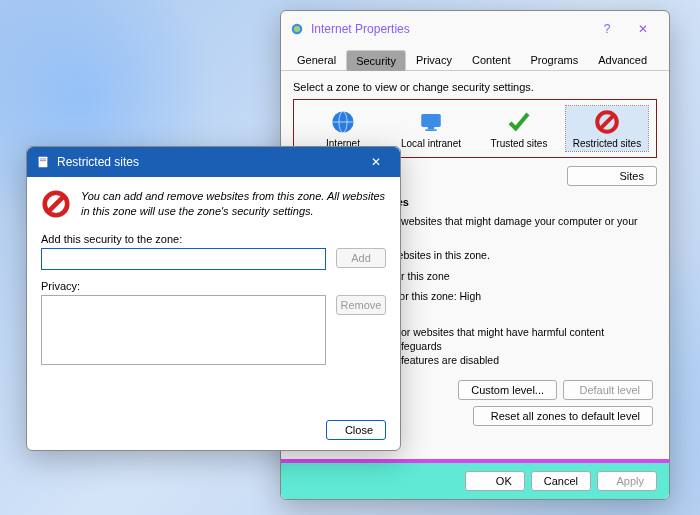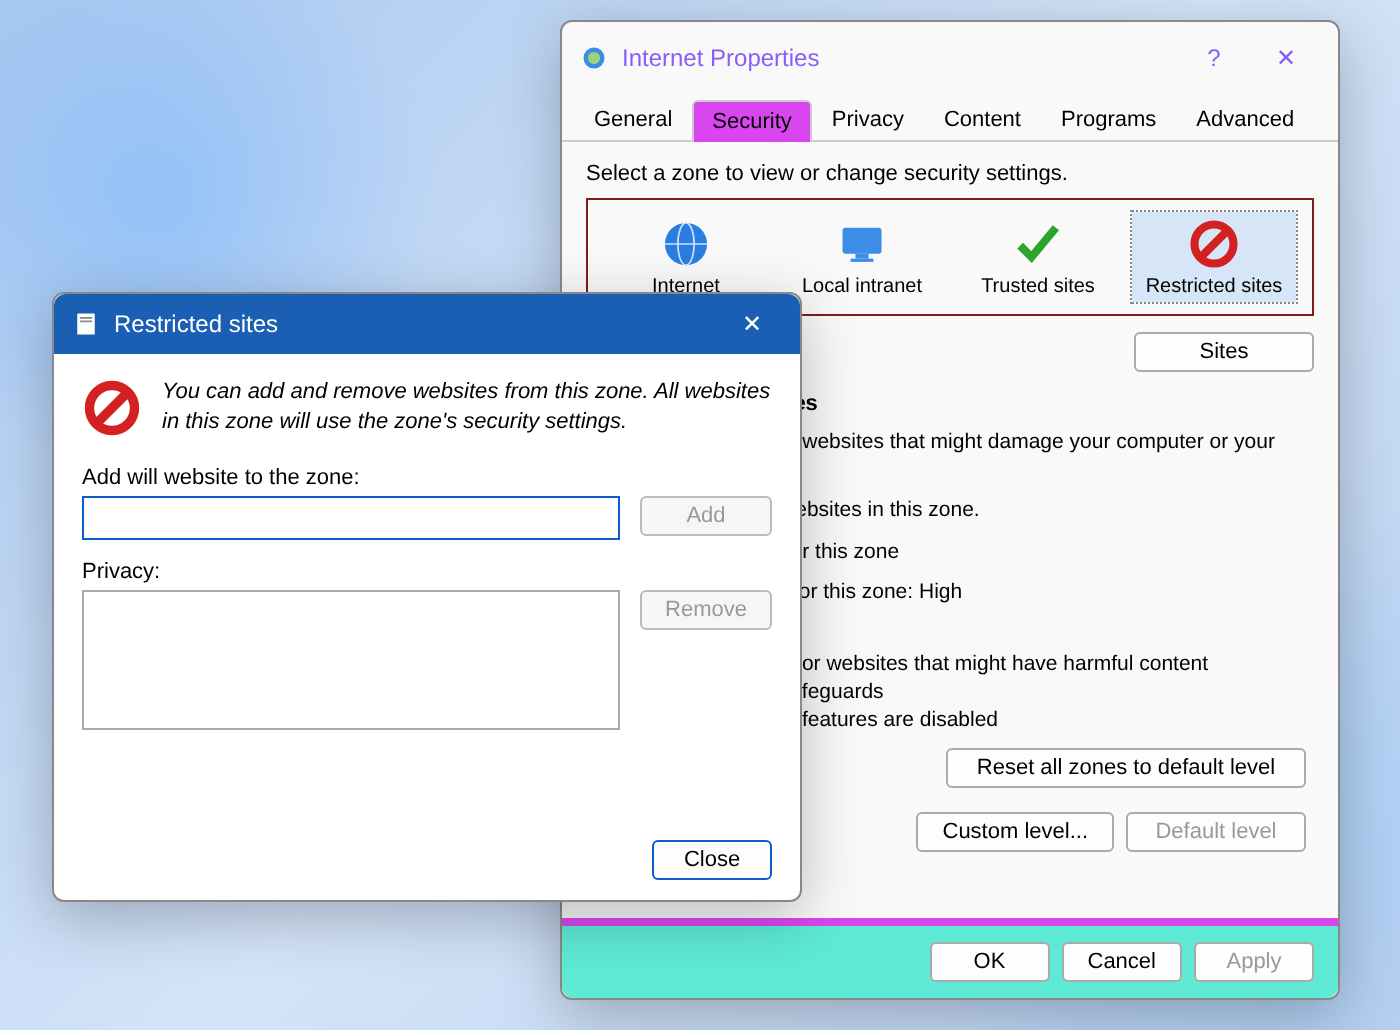--- a/index.html
+++ b/index.html
@@ -13,52 +13,52 @@
     
     .titlebar { display: flex; align-items: center; padding: 6px 8px; font-size: 12px; color: #8b5cf6; }
     .titlebar.blue { background: #1a5fb4; color: #fff; border-radius: 6px 6px 0 0; padding: 5px 8px; }
     .titlebar .icon-sm { width: 16px; height: 16px; margin-right: 6px; display: inline-flex; align-items: center; justify-content: center; }
     .titlebar .spacer { flex: 1; }
     .titlebar .winbtn { width: 36px; height: 24px; display: inline-flex; align-items: center; justify-content: center; cursor: pointer; }
     .titlebar.blue .winbtn { color: #fff; width: 32px; height: 20px; }
     
     .tabs { display: flex; border-bottom: 1px solid #ccc; padding-left: 6px; margin-top: 2px; }
     .tab { padding: 4px 9px; font-size: 11px; cursor: pointer; border: 1px solid transparent; border-bottom: none; position: relative; }
-    .tab.active { border-color: #ccc; background: #d946ef; border-radius: 3px 3px 0 0; top: 1px; }
+    .tab.active { border-color: #ccc; background: #a3a3a3; border-radius: 3px 3px 0 0; top: 1px; }
     
     .main-body { padding: 10px 12px; }
     .zone-label { font-size: 11px; margin-bottom: 6px; }
     .zone-box { border: 1px solid #7f1d1d; padding: 6px 8px; display: flex; gap: 6px; }
     .zone-item { flex: 1; text-align: center; font-size: 10px; cursor: pointer; padding: 2px; }
     .zone-item.selected { background: #d6e6f7; outline: 1px dotted #888; }
     .zone-icon { width: 28px; height: 28px; margin: 0 auto 2px; display: flex; align-items: center; justify-content: center; }
     
     .zone-detail { margin-top: 10px; padding-left: 34px; }
     .zone-detail .title { font-weight: bold; font-size: 11px; }
     .zone-detail .row { font-size: 10.5px; margin-top: 6px; line-height: 1.35; }
     
     .sites-btn-row { display: flex; justify-content: flex-end; margin-top: 8px; }
     .btn-row-center { display: flex; justify-content: flex-end; gap: 6px; margin-top: 12px; padding: 0 4px; }
     .btn-row-bottom { display: flex; justify-content: flex-end; gap: 6px; padding: 8px 12px; border-top: 4px solid #d946ef; position: absolute; bottom: 0; left: 0; right: 0; background: #5eead4; border-radius: 0 0 6px 6px; }
     
-    .btn { border: 1px solid #aaa; background: #fdfdfd; border-radius: 3px; padding: 3px 12px; font-size: 11px; cursor: pointer; min-width: 60px; text-align: center; }
+    .btn { border: 1px solid #aaa; background: #fdfdfd; border-radius: 3px; padding: 3px 12px; font-size: 11px; cursor: pointer; min-width: 60px; text-align: right; }
     .btn.disabled { color: #999; cursor: default; }
     .btn.wide { min-width: 90px; }
     .btn.primary { border-color: #0a5dd0; background: #fdfdfd; }
     
     .modal-body { padding: 12px 14px; }
     .modal-intro { display: flex; gap: 10px; align-items: flex-start; margin-bottom: 14px; }
     .modal-intro .big-icon { width: 30px; height: 30px; flex-shrink: 0; }
     .modal-intro .txt { font-size: 11px; line-height: 1.35; font-style: italic; }
     
     .field-label { font-size: 11px; margin-bottom: 3px; }
     .field-row { display: flex; gap: 10px; align-items: flex-start; margin-bottom: 10px; }
     .text-input { flex: 1; border: 1px solid #0a5dd0; padding: 3px 4px; font-size: 11px; height: 22px; outline: none; }
     .listbox { flex: 1; border: 1px solid #aaa; height: 70px; background: #fff; }
-    .modal-btn { border: 1px solid #bbb; background: #f6f6f6; border-radius: 3px; padding: 3px 0; width: 66px; text-align: center; font-size: 11px; color: #999; }
+    .modal-btn { border: 1px solid #bbb; background: #f6f6f6; border-radius: 3px; padding: 3px 0; width: 50px; text-align: center; font-size: 11px; color: #999; }
     
     .modal-footer { position: absolute; bottom: 0; left: 0; right: 0; padding: 10px 14px; display: flex; justify-content: flex-end; }
     
     .prohibit-svg circle { fill: none; stroke: #d32020; stroke-width: 5; }
     .prohibit-svg line { stroke: #d32020; stroke-width: 5; }
     .globe-svg circle { fill: #2a7de1; }
     .check-svg path { stroke: #2da52d; stroke-width: 5; fill: none; }
     .monitor-svg rect { fill: #3b8de6; }
   </style>
 </head>
@@ -138,26 +138,26 @@
       <div class="row">This zone is for websites that might damage your computer or your files.</div>
       <div class="row">There are no websites in this zone.</div>
       <div class="row">Security level for this zone</div>
       <div class="row">Allowed levels for this zone: High</div>
       <div class="row" style="font-weight:bold">High</div>
       <div class="row" style="margin-top:2px; padding-left:8px;">- Appropriate for websites that might have harmful content</div>
       <div class="row" style="margin-top:0; padding-left:8px;">- Maximum safeguards</div>
       <div class="row" style="margin-top:0; padding-left:8px;">- Less secure features are disabled</div>
     </div>
 
-    <div class="btn-row-center" style="margin-top:6px;">
-      <div class="btn" style="min-width:180px">Reset all zones to default level</div>
-    </div>
     <div class="btn-row-center">
       <div class="btn wide">Custom level...</div>
       <div class="btn wide disabled">Default level</div>
+    </div>
+    <div class="btn-row-center" style="margin-top:6px;">
+      <div class="btn" style="min-width:180px">Reset all zones to default level</div>
     </div>
   </div>
 
   <div class="btn-row-bottom">
     <div class="btn">OK</div>
     <div class="btn">Cancel</div>
     <div class="btn disabled">Apply</div>
   </div>
 </div>
 
@@ -179,21 +179,21 @@
     <div class="modal-intro">
       <div class="big-icon">
         <svg class="prohibit-svg" width="30" height="30" viewBox="0 0 32 32">
             <circle cx="16" cy="16" r="12"></circle>
             <line x1="7" y1="25" x2="25" y2="7"></line>
           </svg>
       </div>
       <div class="txt">You can add and remove websites from this zone. All websites in this zone will use the zone's security settings.</div>
     </div>
 
-    <div class="field-label">Add will website to the zone:</div>
+    <div class="field-label">Add this security to the zone:</div>
     <div class="field-row">
       <input class="text-input" type="text" value="" style="">
       <div class="modal-btn">Add</div>
     </div>
 
     <div class="field-label">Privacy:</div>
     <div class="field-row">
       <div class="listbox"></div>
       <div class="modal-btn">Remove</div>
     </div>

